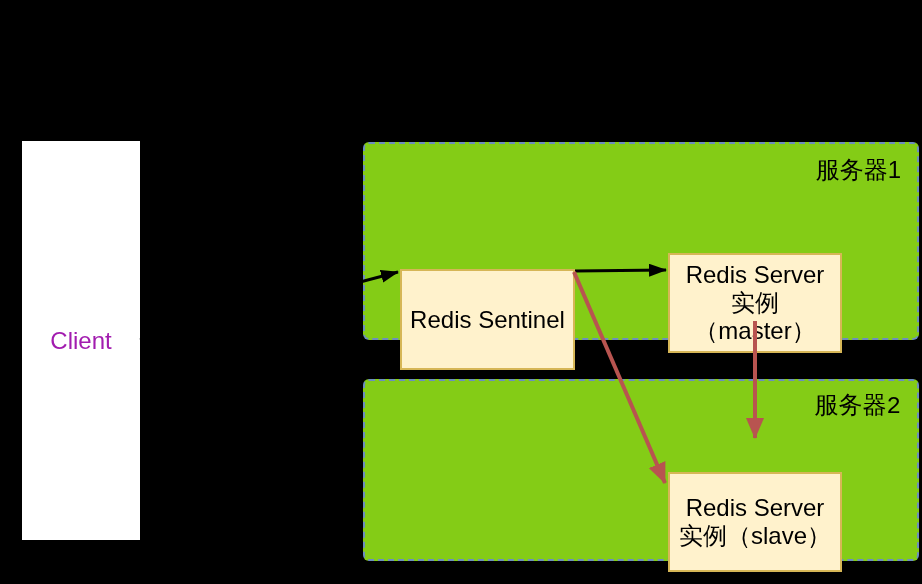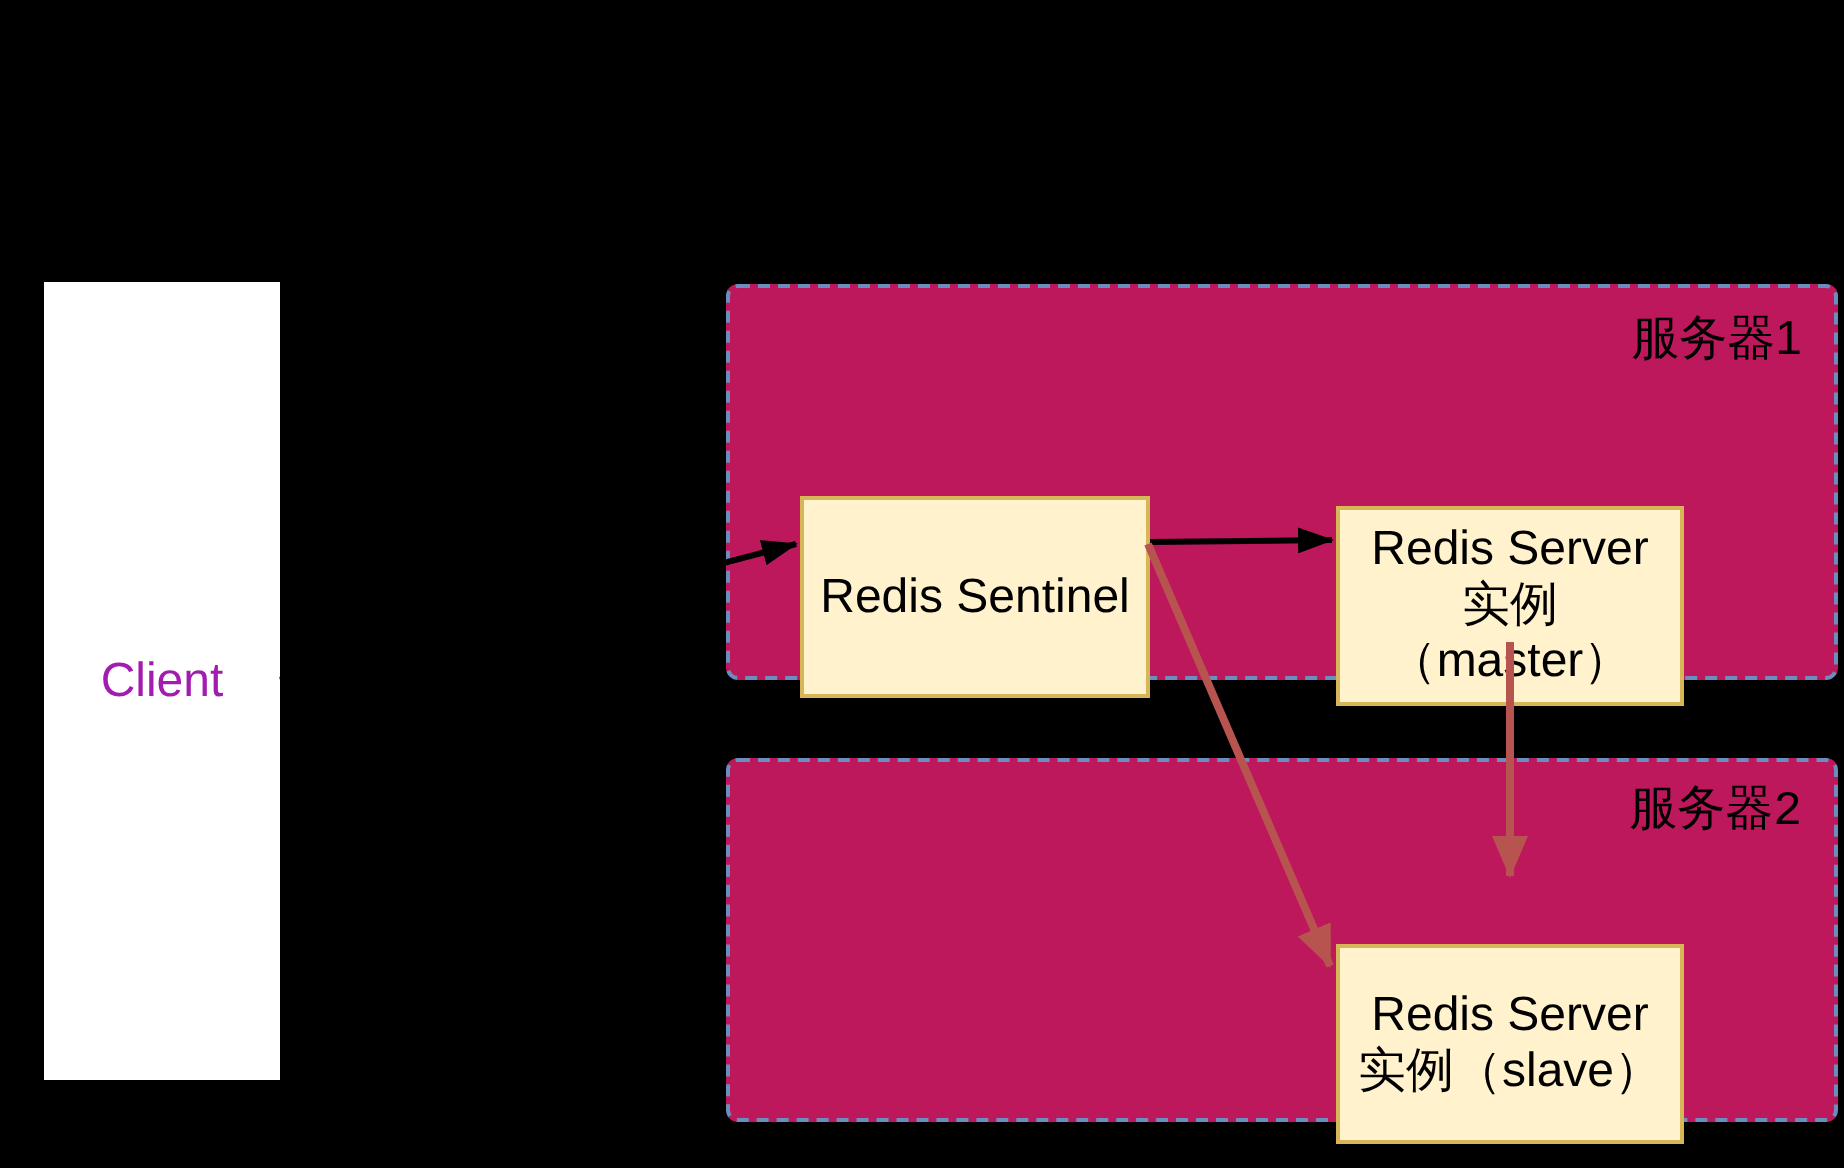--- a/index.html
+++ b/index.html
@@ -3,35 +3,35 @@
 <meta charset="utf-8">
 <style>
   * { margin:0; padding:0; box-sizing:border-box; }
   html, body { background:#000; }
   #stage {
     position:relative; width:922px; height:584px; background:#000000;
     font-family:"Liberation Sans","DejaVu Sans",sans-serif; color:#000;
     overflow:hidden;
   }
   .server-box {
-    position:absolute; background:#be185d;
+    position:absolute; background:#84cc16;
     border:2px dashed #6c8ebf; border-radius:6px;
   }
   .server-label {
     position:absolute; top:12px; right:16px;
     font-size:24px; line-height:28px; color:#000; white-space:nowrap;
   }
   #server1 { left:363px; top:142px; width:556px; height:198px; }
   #server2 { left:363px; top:379px; width:556px; height:182px;font-family:Liberation Mono, monospace; }
   .node {
     position:absolute; background:#fff2cc; border:2px solid #d6b656;
     display:flex; flex-direction:column; align-items:center; justify-content:center;
     text-align:center; font-size:24px; line-height:28px; color:#000;margin-top:32px;
   }
-  #node-sentinel { left:400px; top:216px; width:175px; height:101px; }
+  #node-sentinel { left:400px; top:237px; width:175px; height:101px; }
   #node-master   { left:668px; top:221px; width:174px; height:100px; }
   #node-slave    { left:668px; top:440px; width:174px; height:100px; }
   .node-line { display:block; white-space:nowrap; }
   #client-box {
     position:absolute; left:22px; top:141px; width:118px; height:399px;
     background:#ffffff; display:flex; align-items:center; justify-content:center;
     font-size:24px; color:#a21caf;
   }
   #edges-overlay { position:absolute; left:0; top:0; pointer-events:none; }
 </style>

